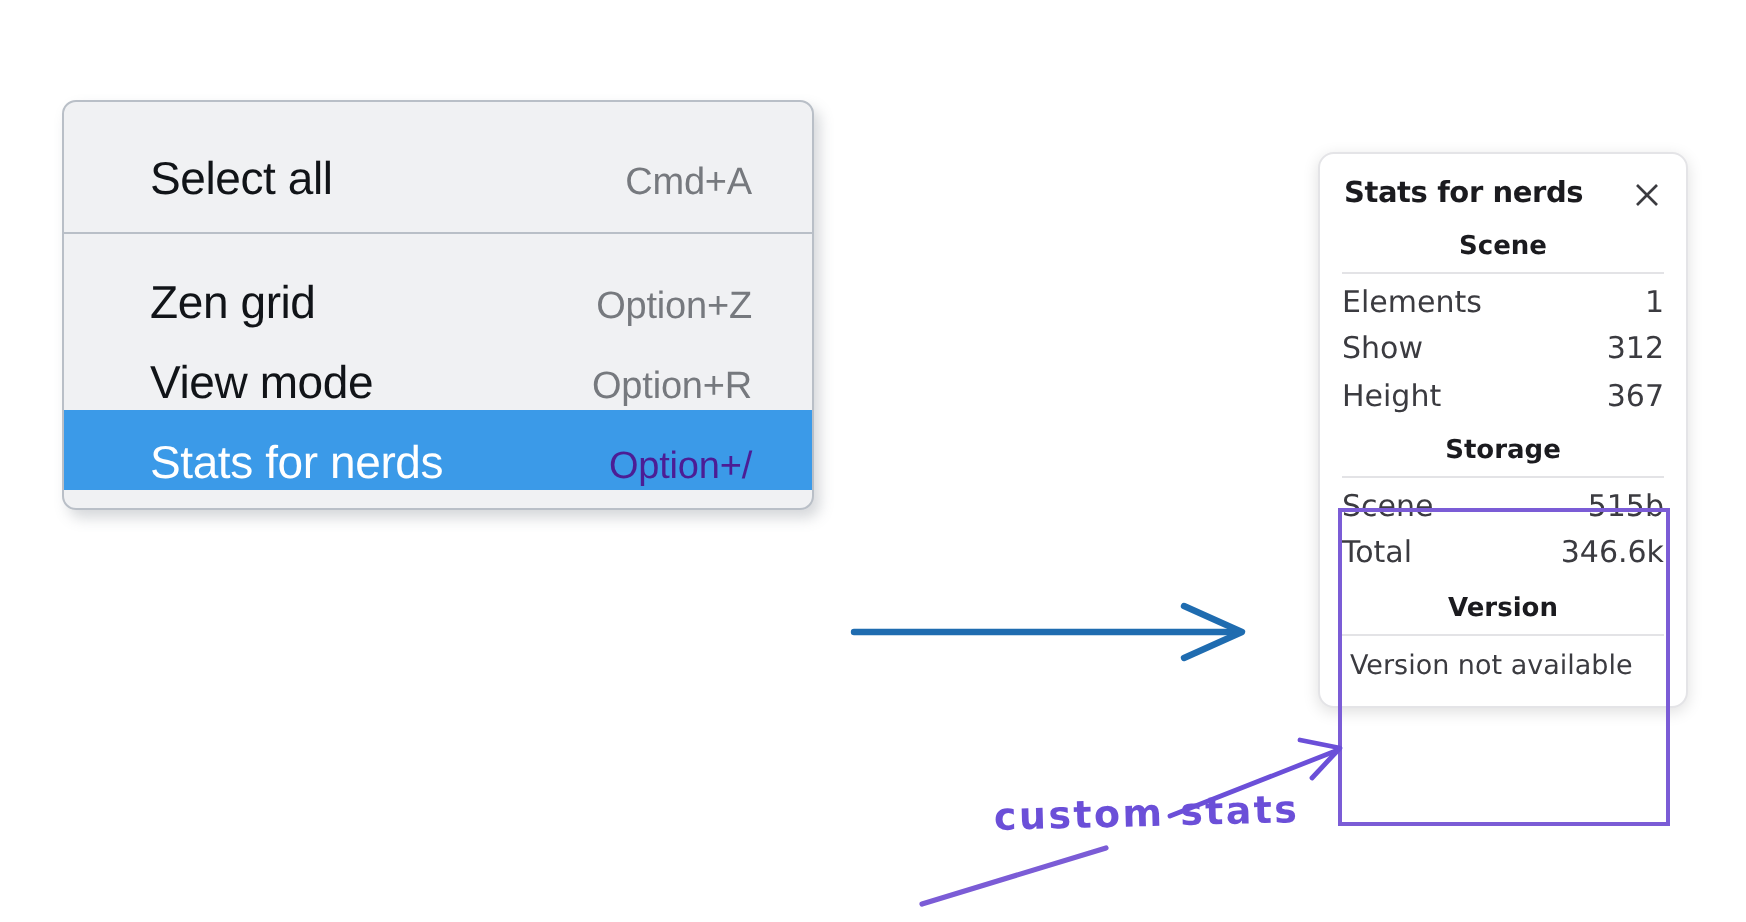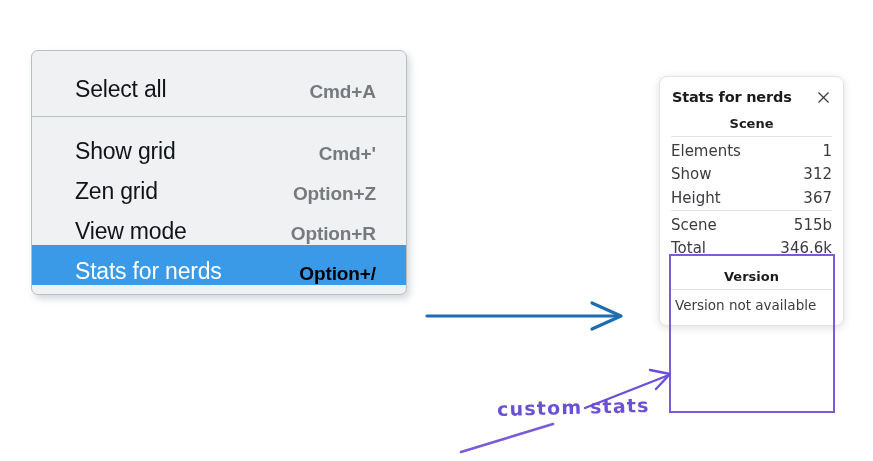--- a/index.html
+++ b/index.html
@@ -51,27 +51,26 @@
     font-size: 23px;
     color: #111418;
     letter-spacing: -0.2px;
     white-space: nowrap;
   }
   .menu-item .mi-shortcut {
     font-size: 19px;
     color: #76797e;
     letter-spacing: -0.1px;
     white-space: nowrap;
-    font-weight: bold;
   }
   .menu-item.selected {
     background: #3b9ae8;
   }
   .menu-item.selected .mi-label { color: #ffffff; }
-  .menu-item.selected .mi-shortcut { color: #000000; }
+  .menu-item.selected .mi-shortcut { color: #4c1d95; }
 
   
   #stats-panel {
     position: absolute;
     left: 659px;
     top: 76px;
     width: 185px;
     background: #ffffff;
     border: 1px solid #e4e4e7;
     border-radius: 8px;
@@ -172,24 +171,20 @@
 
   <div class="menu-section section-top">
     <div class="menu-item">
       <span class="mi-label">Select all</span>
       <span class="mi-shortcut">Cmd+A</span>
     </div>
   </div>
 
   <div class="menu-section">
     <div class="menu-item">
-      <span class="mi-label">Show grid</span>
-      <span class="mi-shortcut">Cmd+'</span>
-    </div>
-    <div class="menu-item">
       <span class="mi-label">Zen grid</span>
       <span class="mi-shortcut">Option+Z</span>
     </div>
     <div class="menu-item">
       <span class="mi-label">View mode</span>
       <span class="mi-shortcut">Option+R</span>
     </div>
     <div class="menu-item selected">
       <span class="mi-label">Stats for nerds</span>
       <span class="mi-shortcut">Option+/</span>
@@ -220,20 +215,21 @@
     </div>
     <div class="sp-row">
       <span class="sp-lab">Show</span>
       <span class="sp-val">312</span>
     </div>
     <div class="sp-row">
       <span class="sp-lab">Height</span>
       <span class="sp-val">367</span>
     </div>
 
+    <div class="sp-section-title" style="margin-top:6px;">Storage</div>
     <div class="sp-rule"></div>
     <div class="sp-row">
       <span class="sp-lab">Scene</span>
       <span class="sp-val">515b</span>
     </div>
     <div class="sp-row">
       <span class="sp-lab">Total</span>
       <span class="sp-val">346.6k</span>
     </div>
 

